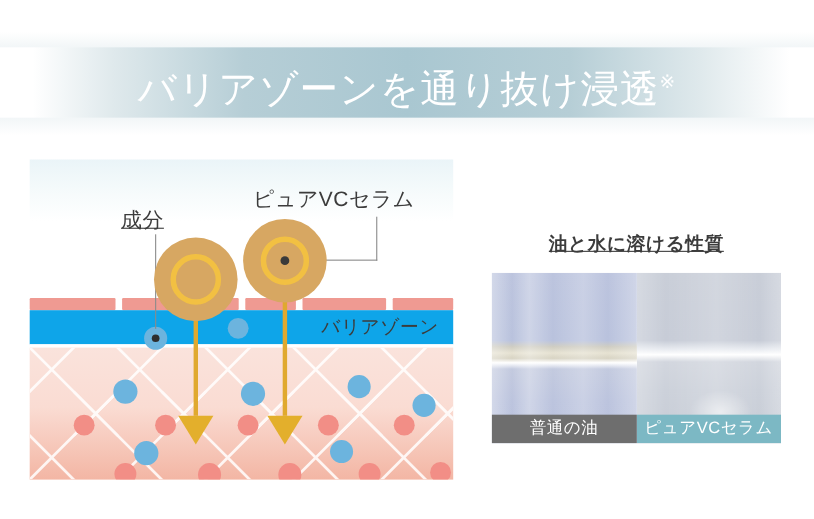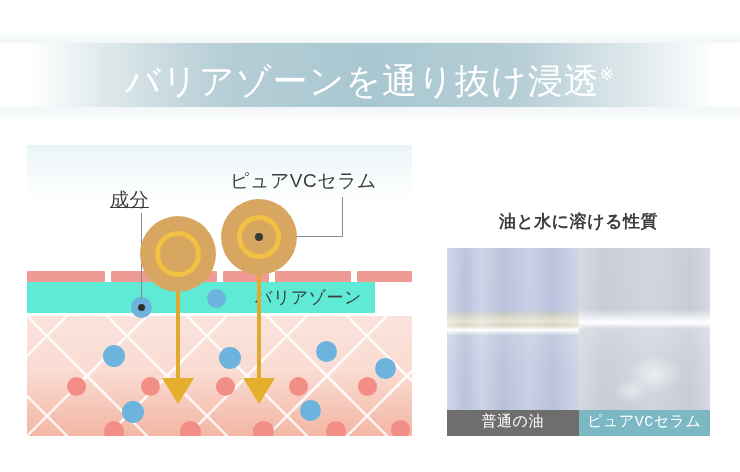--- a/index.html
+++ b/index.html
@@ -97,23 +97,23 @@
     height: 11px;
     background: #ef9a92;
     border-radius: 1px;
   }
 
   
   #barrier-layer {
     position: absolute;
     left: 0;
     top: 137px;
-    width: 348px;
+    width: 385px;
     height: 31px;
-    background: #5eead4;
+    background: #0ea5e9;
   }
   #barrier-label {
     position: absolute;
     right: 13px;
     top: 4px;
     font-size: 17px;
     color: #3c3c3c;
     letter-spacing: 0.5px;
     white-space: nowrap;
   }
@@ -229,36 +229,36 @@
     position: absolute;
     left: 0;
     top: 0;
     width: 263px;
     text-align: center;
     font-size: 17px;
     font-weight: bold;
     color: #3c3c3c;
     letter-spacing: 0.5px;
     white-space: nowrap;
+    text-decoration: underline;
   }
   #photo-pair {
     position: absolute;
     left: 0;
     top: 38px;
     width: 263px;
     height: 188px;
     display: flex;
     overflow: hidden;
   }
   .photo-col {
     position: relative;
     width: 50%;
-    height: 188px;
+    height: 155px;
     overflow: hidden;
-    font-family: Liberation Mono, monospace;
   }
   
   #photo-oil-img {
     position: absolute;
     left: 0; top: 0;
     width: 100%; height: 162px;
     background:
       linear-gradient(to right,
         rgba(255,255,255,0.35) 0%,
         rgba(255,255,255,0.0) 14%,

